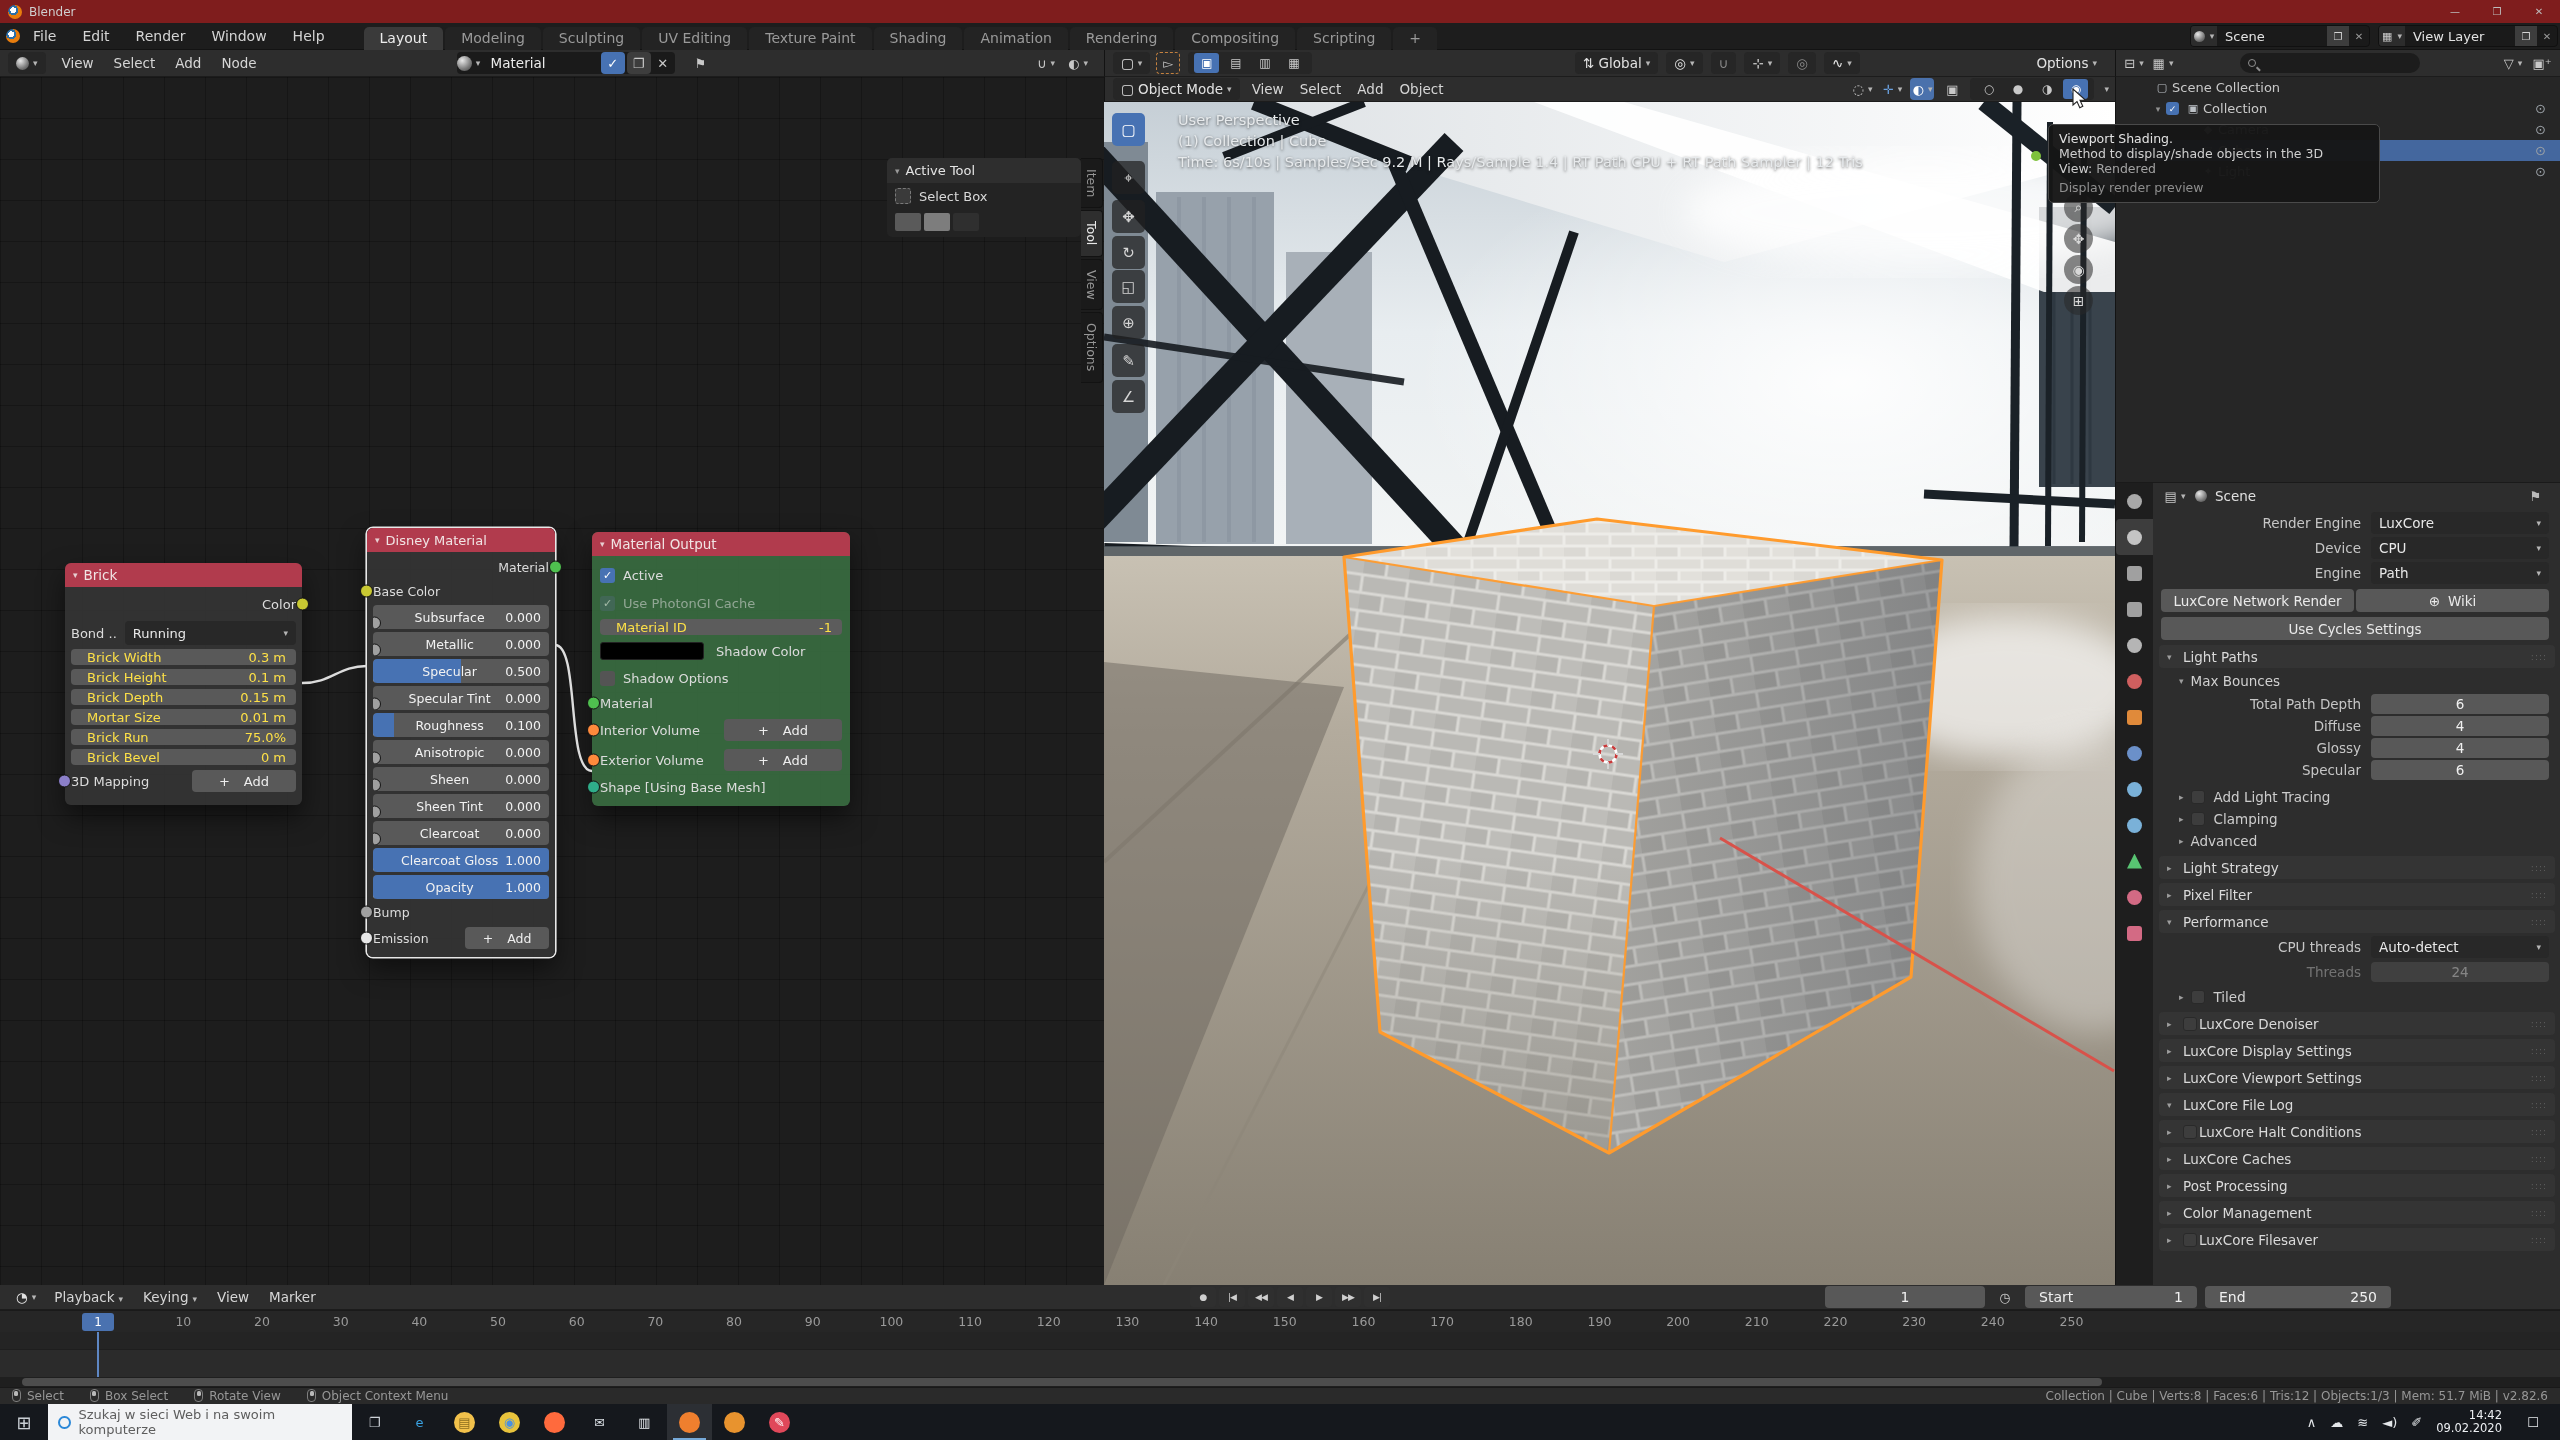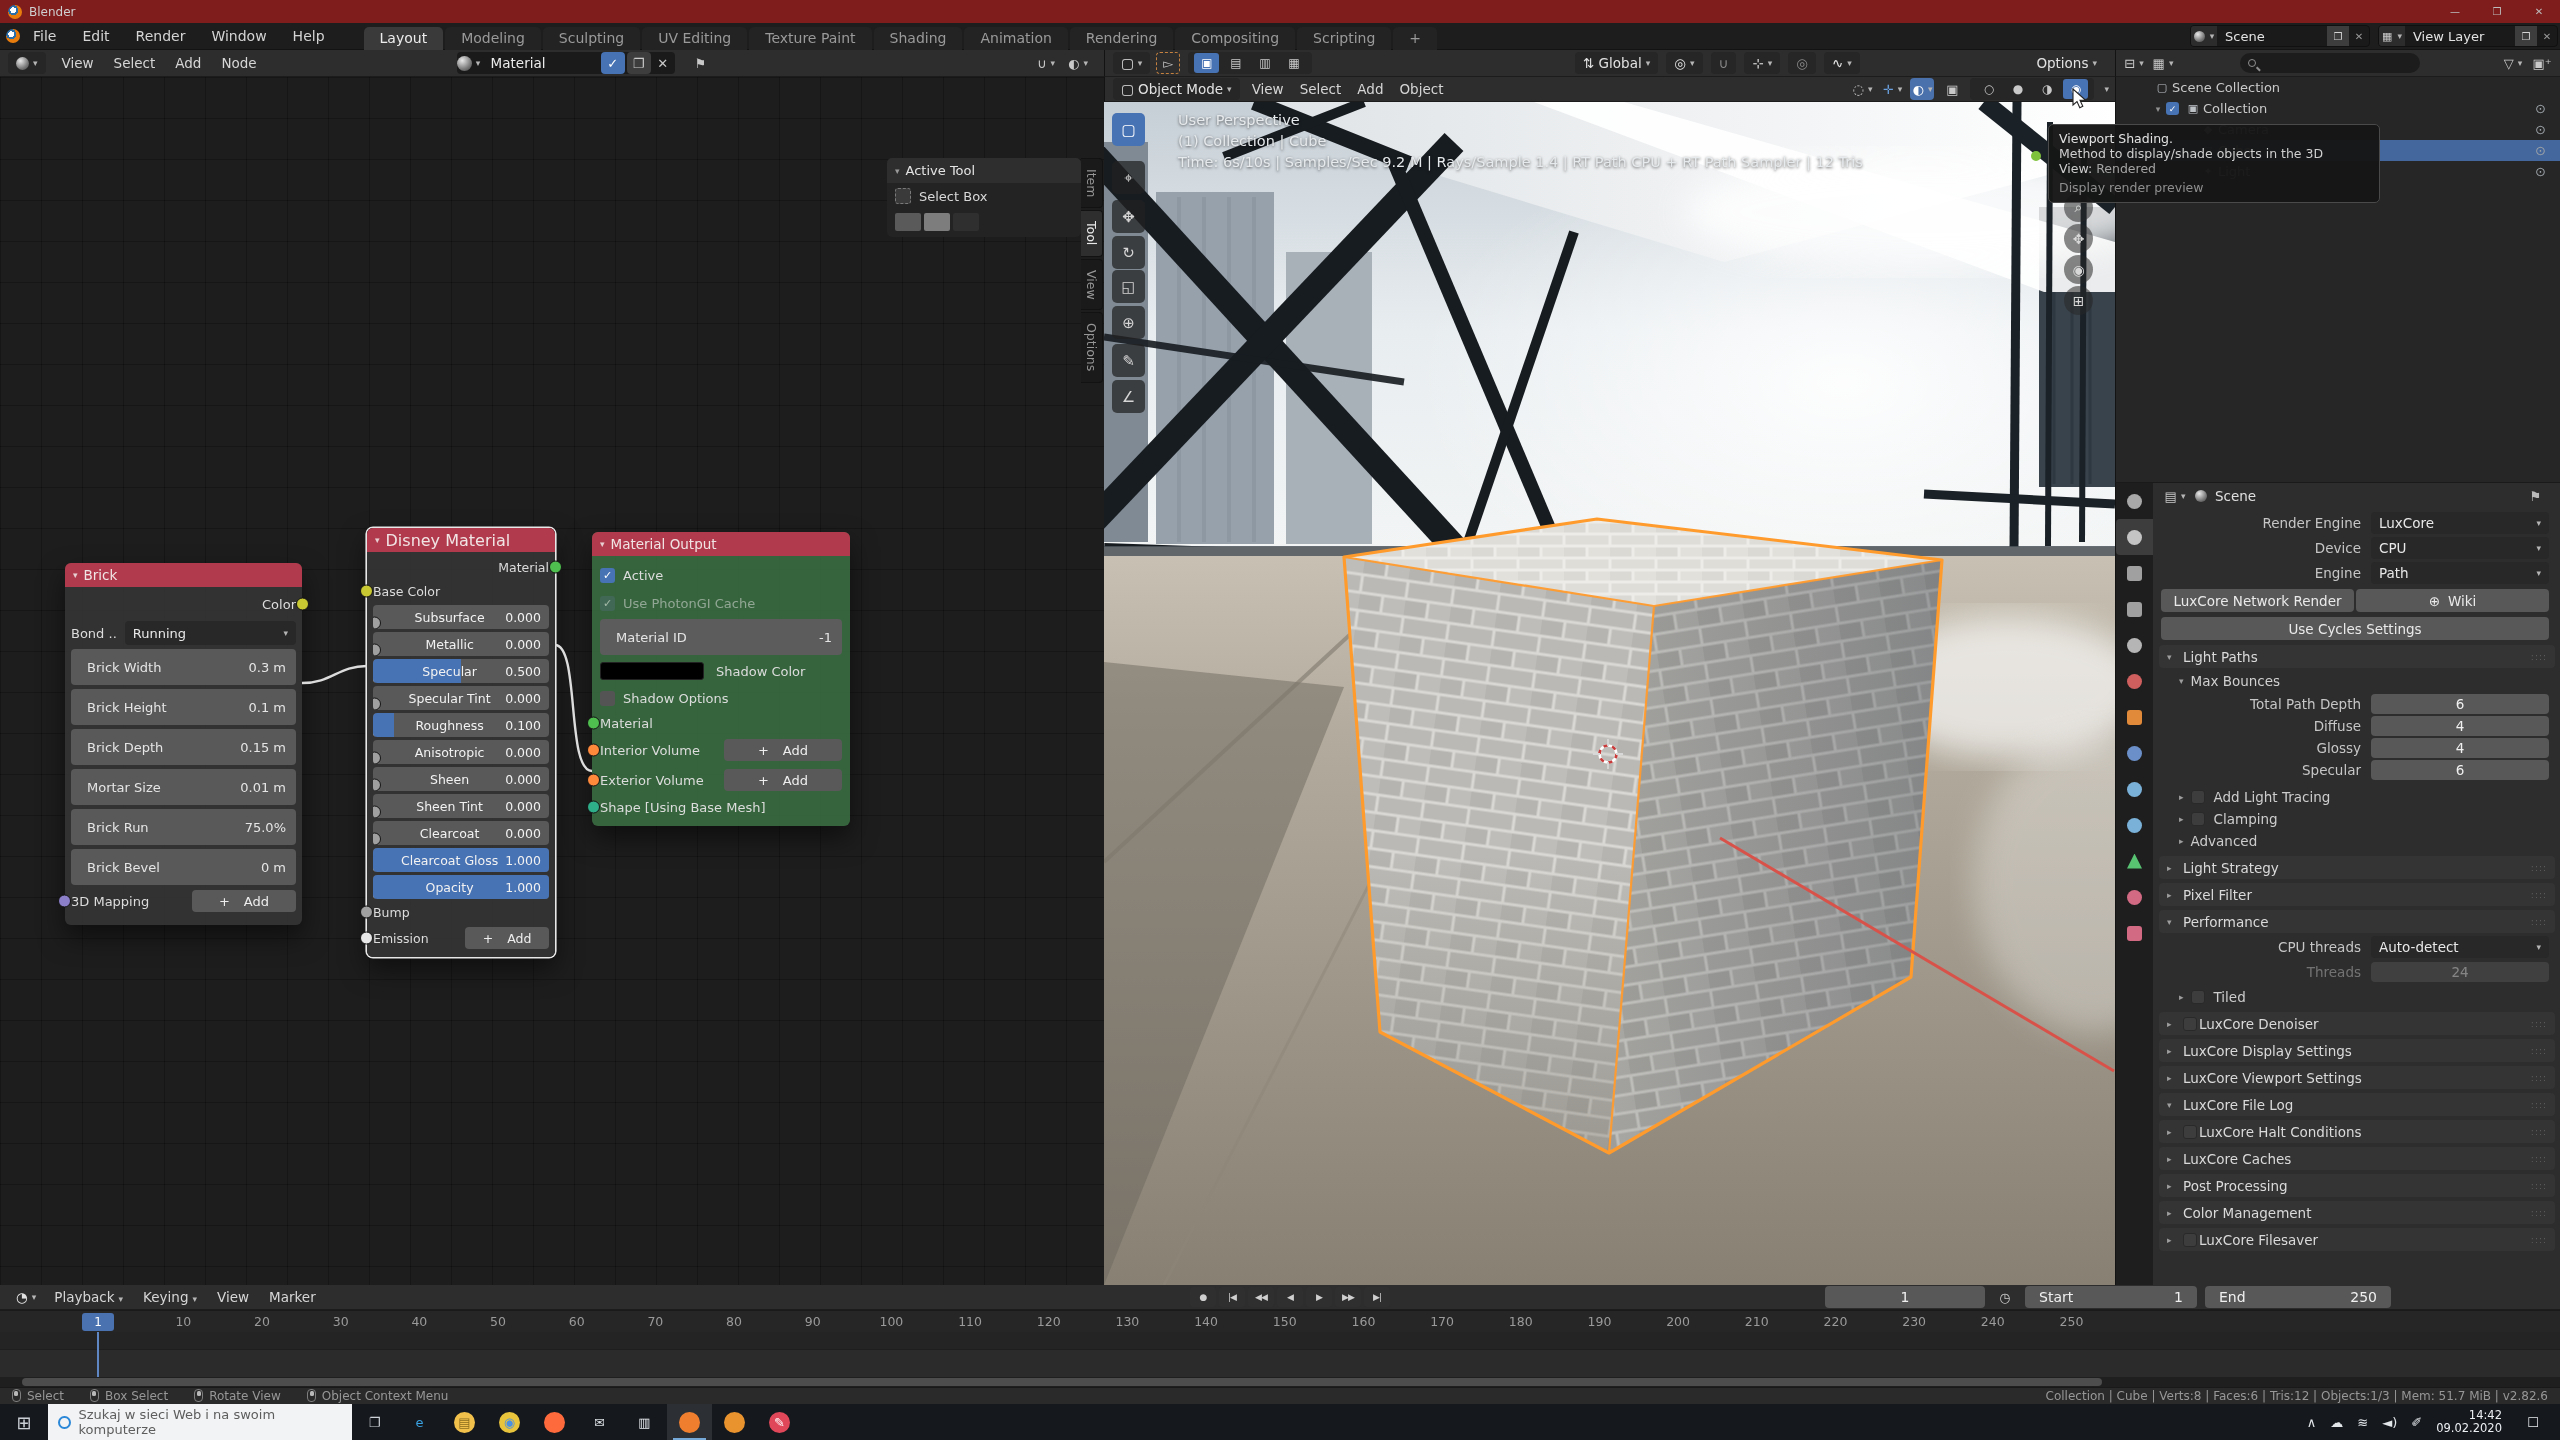--- a/index.html
+++ b/index.html
@@ -36,21 +36,21 @@
 .sphere-ic{width:15px;height:15px;border-radius:50%;background:radial-gradient(circle at 35% 30%,#e8e8e8,#7a7a7a 60%,#3d3d3d);display:inline-block}
 
 .node{position:absolute;background:rgba(51,51,51,.97);border-radius:6px;box-shadow:0 12px 26px rgba(0,0,0,.5);font-size:13px}
 .node.sel{box-shadow:0 0 0 1.6px #e8e8e8,0 12px 26px rgba(0,0,0,.5)}
 .nhdr{height:24px;background:#b13b4d;border-radius:6px 6px 0 0;display:flex;align-items:center;padding:0 8px;color:#f1e4e4;font-size:13.5px;gap:6px}
 .nhdr .tri{font-size:9px;color:#e7cfd2}
 .nbody{padding:6px 6px 8px;position:relative}
 .nrow{position:relative;display:flex;align-items:center;margin-bottom:4px}
 .sock{position:absolute;width:13px;height:13px;border-radius:50%;background:#a0a0a0;border:1.5px solid #141414;top:50%;transform:translateY(-50%);z-index:3}
 .sock.l{left:-13px}.sock.r{right:-13px}
-.nfield{height:36px;background:#595959;border-radius:4px;padding:0 10px 0 16px;justify-content:space-between;color:#e5e5e5}
+.nfield{height:16px;background:#595959;border-radius:4px;padding:0 10px 0 16px;justify-content:space-between;color:#fde047}
 .nlabel{color:#dcdcdc}
 .nselect{flex:1;height:24px;background:#282828;border-radius:4px;display:flex;align-items:center;justify-content:space-between;padding:0 8px;color:#e8e8e8}
 .nslider{position:relative;height:24px;background:#595959;border-radius:4px;margin-bottom:3px;overflow:hidden;display:flex;align-items:center;justify-content:space-between;padding:0 8px;font-size:12.5px}
 .nslider .fill{position:absolute;left:0;top:0;bottom:0;background:#4772b3;border-radius:4px 0 0 4px}
 .nslider span{position:relative;z-index:2;color:#f2f2f2}
 .swatch{width:62px;height:18px;border-radius:3px;border:1px solid #222}
 .addbtn{height:22px;background:#595959;border-radius:4px;display:flex;align-items:center;justify-content:center;gap:14px;color:#eee;padding:0 14px}
 .cbx{width:15px;height:15px;border-radius:3px;background:#4772b3;color:#fff;font-size:11px;display:flex;align-items:center;justify-content:center;margin-right:8px}
 .cbx.off{background:#545454;color:transparent}
 
@@ -306,21 +306,21 @@
             <span>+</span>
             <span>Add</span>
           </span>
       </div>
     </div>
   </div>
 
   <div class="node sel" style="left:367px;top:451px;width:188px">
     <div class="nhdr">
         <span class="tri">▾</span>
-        <span style="font-size:16px">Disney Material</span>
+        <span style="font-size:13px">Disney Material</span>
       </div>
     <div class="nbody" style="padding:5px 6px 7px">
       <div class="nrow" style="justify-content:flex-end;height:20px">
         <span class="nlabel" style="font-size:12.5px">Material</span>
         <span class="sock r" style="background: rgb(79, 192, 79);"></span>
       </div>
       <div class="nrow" style="height:20px">
         <span class="sock l" style="background: rgb(200, 200, 50);"></span>
         <span class="nlabel" style="font-size:12.5px">Base Color</span>
       </div>

